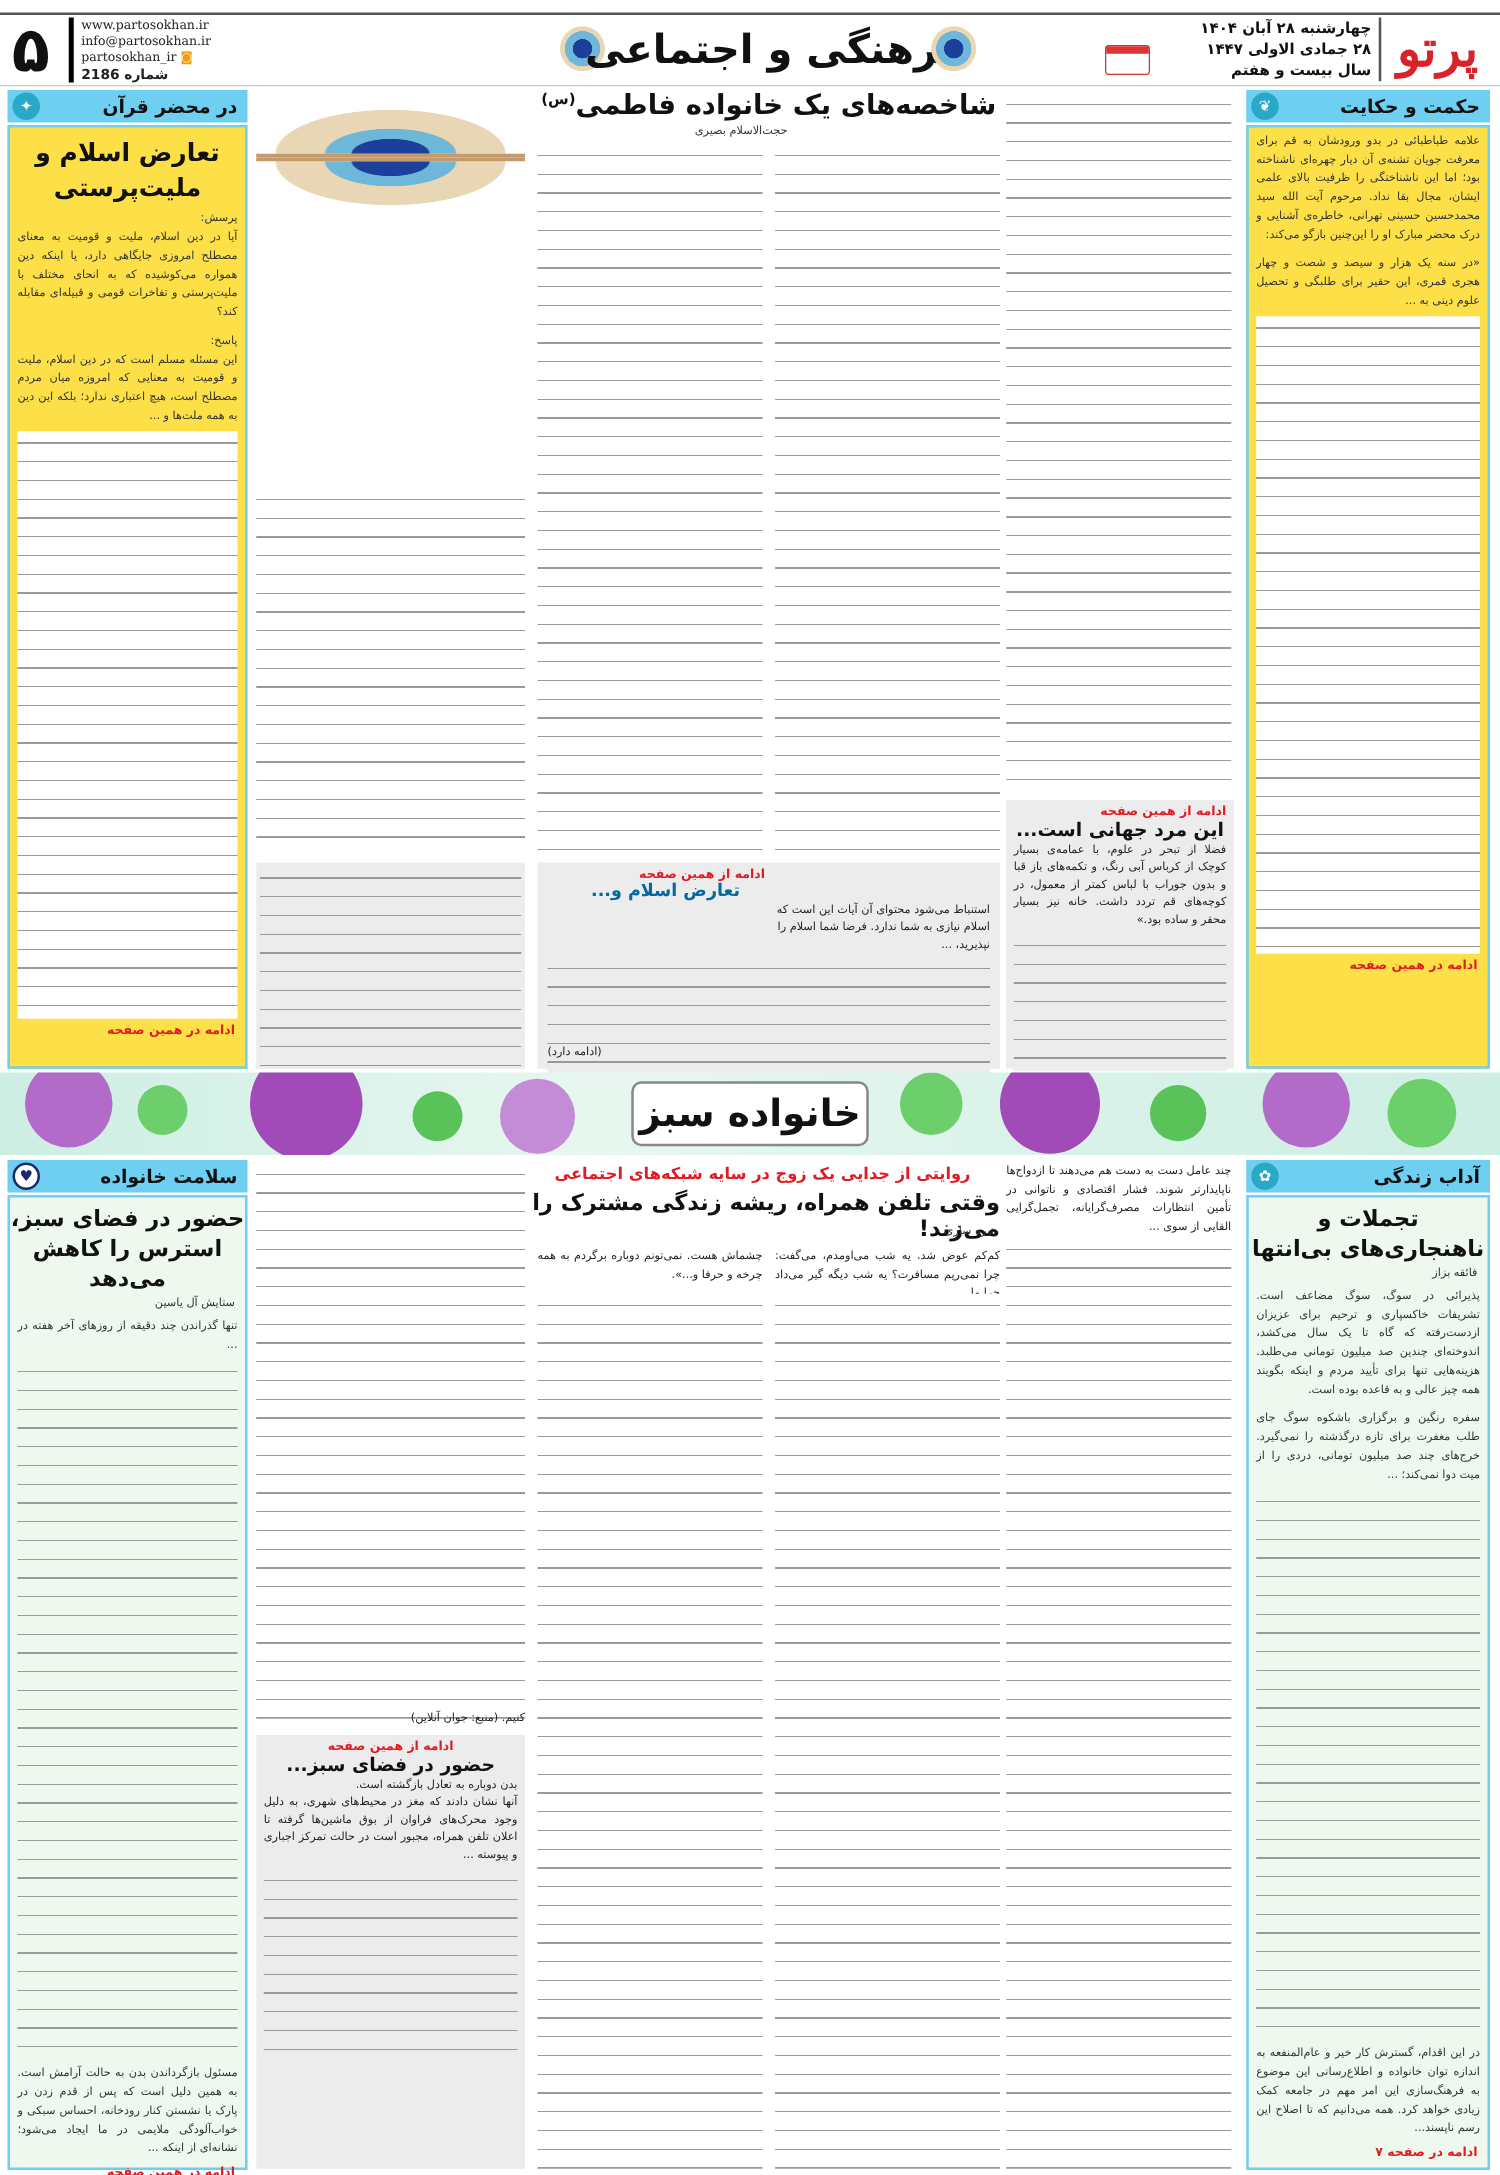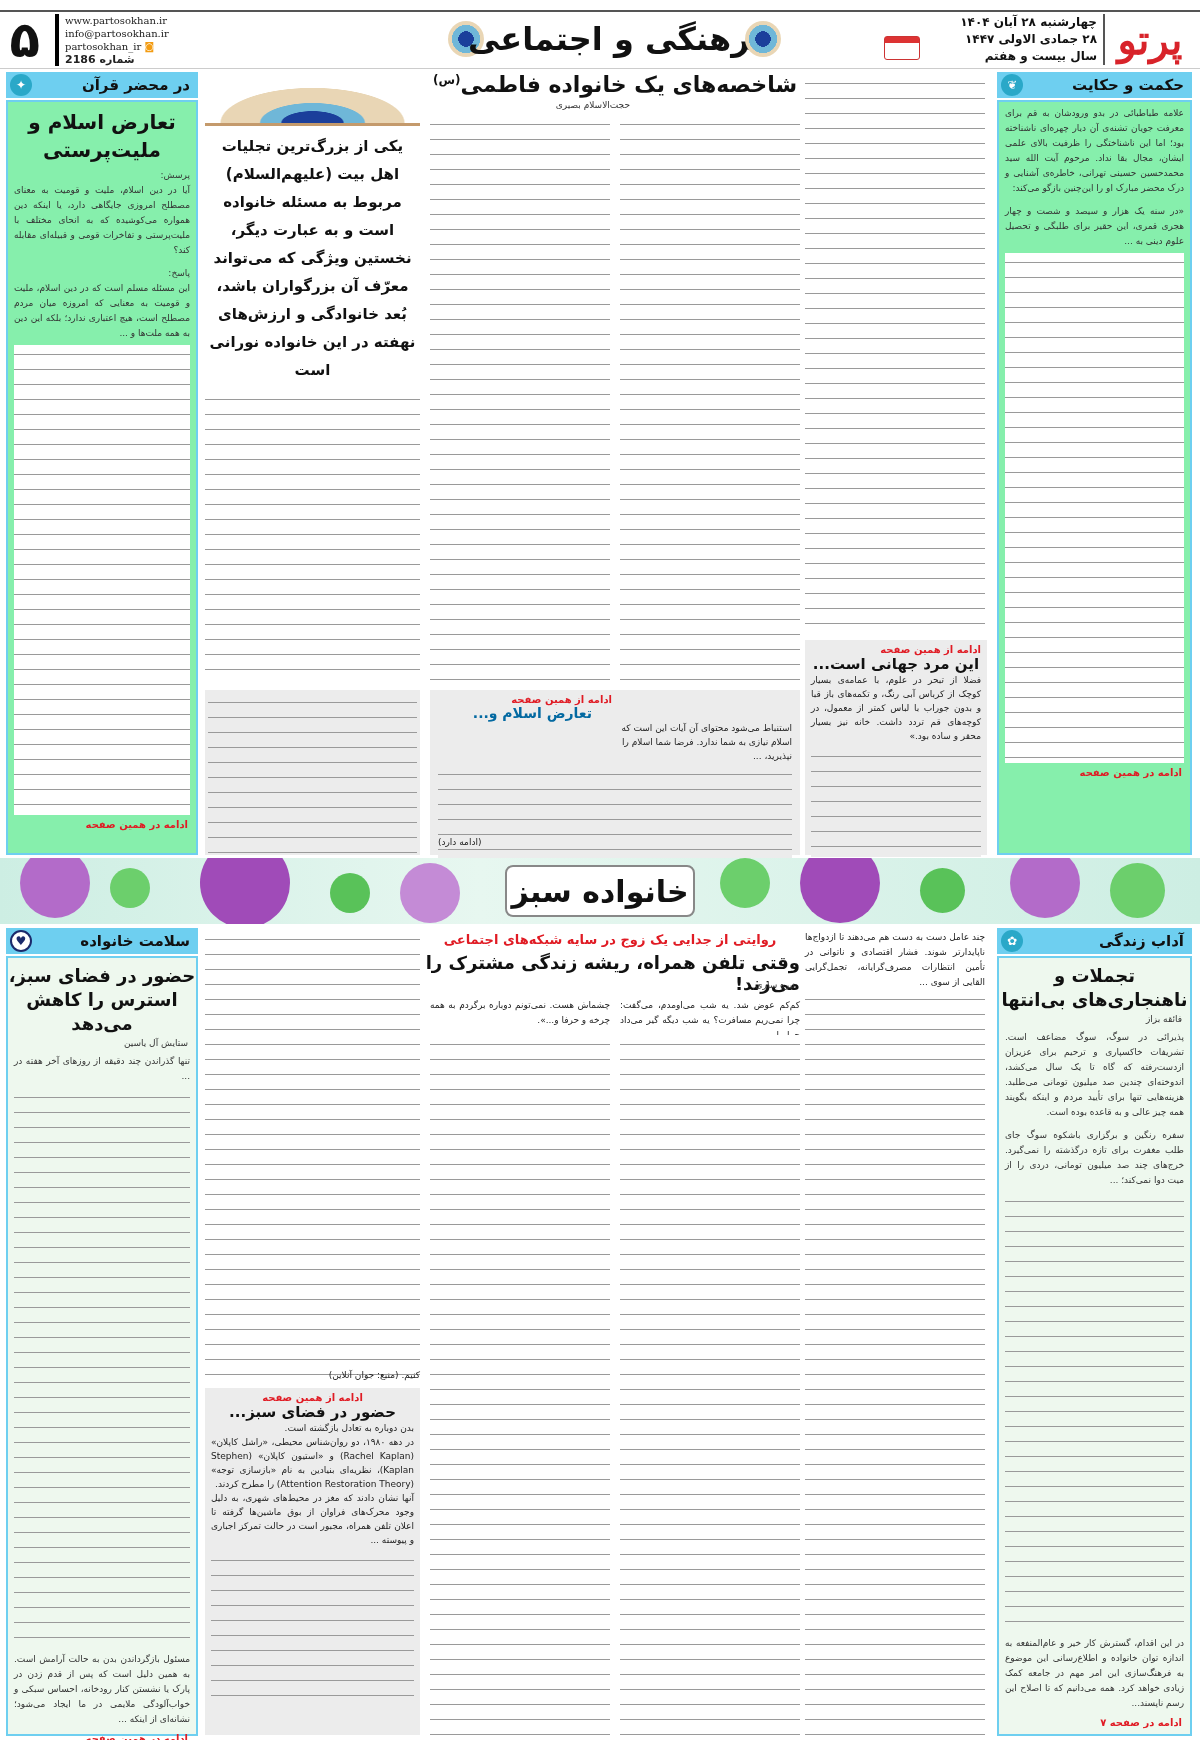--- a/index.html
+++ b/index.html
@@ -11,21 +11,21 @@
 .datebox{right:95px;top:14px;width:180px;border-right:2px solid #555;padding-right:6px;font-size:12px;font-weight:bold;line-height:17px;color:#111}
 .calendar{right:280px;top:36px;width:36px;height:24px;border:1px solid #c33;border-radius:3px;background:#fff}
 .calendar::before{content:"";position:absolute;top:0;left:0;right:0;height:6px;background:#d33}
 .section-title{left:430px;top:14px;width:380px;height:50px;text-align:center;font-size:32px;font-weight:bold;line-height:50px;color:#111}
 .rosette{width:36px;height:36px;border-radius:50%;background:radial-gradient(circle,#1b3f9b 0 30%,#6fb7d8 31% 55%,#e9d6b5 56% 100%);top:21px}
 .pagenum{left:10px;top:14px;width:30px;height:52px;font-size:50px;font-weight:bold;line-height:52px;color:#111;text-align:center}
 .contact{left:55px;top:14px;width:140px;border-left:4px solid #000000;padding-left:6px;direction:ltr;text-align:left;font-family:"DejaVu Serif",serif;font-size:10px;line-height:13px}
 .issue{direction:rtl;text-align:left;font-family:"DejaVu Sans",sans-serif;font-weight:bold;font-size:11px}
 .bluebar{background:#6ecff0;height:26px;font-size:15px;font-weight:bold;line-height:26px;padding-right:8px;color:#111}
 .bluebar .ic{position:absolute;left:4px;top:2px;width:22px;height:22px;border-radius:50%;background:#2aa8c8;color:#fff;font-size:12px;text-align:center;line-height:22px}
-.box{border:2px solid #6ecff0;background:#86efac}
+.box{border:2px solid #6ecff0;background:#fde047}
 .greenbox{border:2px solid #6ecff0;background:#eef8ee}
 .box-title{text-align:center;font-size:18px;font-weight:bold;line-height:24px;color:#111;margin-top:6px}
 .body-text{font-size:9px;line-height:15px;text-align:justify;color:#333;padding:4px 6px}
 .fill{background:repeating-linear-gradient(180deg,#fff 0 9px,#9a9a9a 9px 10px,#fff 10px 15px)}
 .fillgray{background:repeating-linear-gradient(180deg,#ececec 0 9px,#9a9a9a 9px 10px,#ececec 10px 15px)}
 .red{color:#e01b24;font-size:10px;font-weight:bold}
 .gray{background:#ececec}
 .main-head{left:430px;top:72px;width:370px;text-align:center;font-size:22px;font-weight:bold;color:#111}
 .byline{font-size:9px;color:#333}
 .quote-panel{left:205px;top:82px;width:215px;height:300px;text-align:center}
@@ -91,21 +91,20 @@
 <div class="abs gray" style="left:430px;top:690px;width:370px;height:165px;padding:4px 8px">
   <div class="red" style="text-align:right;padding-right:180px">ادامه از همین صفحه</div>
   <div style="font-size:14px;font-weight:bold;text-align:right;padding-right:200px;color:#0369a1">تعارض اسلام و...</div>
   <div style="font-size:9px;line-height:14px;width:175px">استنباط می‌شود محتوای آن آیات این است که اسلام نیازی به شما ندارد. فرضا شما اسلام را نپذیرید، ...</div>
   <div class="fillgray" style="height:100px;margin-top:2px"></div>
   <div style="position:absolute;left:8px;bottom:8px;font-size:9px">(ادامه دارد)</div>
 </div>
 
 <div class="abs quote-panel">
   <div class="ornament"></div>
-  <div class="quote-text">یکی از بزرگ‌ترین تجلیات اهل بیت (علیهم‌السلام) مربوط به مسئله خانواده است و به عبارت دیگر، نخستین ویژگی که می‌تواند معرّف آن بزرگواران باشد، بُعد خانوادگی و ارزش‌های نهفته در این خانواده نورانی است</div>
   <div class="ornament bottom"></div>
 </div>
 <div class="abs fill" style="left:205px;top:390px;width:215px;height:290px"></div>
 <div class="abs gray" style="left:205px;top:690px;width:215px;height:165px">
   <div class="fillgray" style="height:160px;margin:3px"></div>
 </div>
 
 <div class="abs bluebar" style="left:6px;top:72px;width:192px;">
   <span>در محضر قرآن</span>
   <span class="ic">✦</span>
@@ -163,21 +162,20 @@
   <div style="font-size:9px;line-height:15px;text-align:justify">چشماش هست. نمی‌تونم دوباره برگردم به همه چرخه و حرفا و...».</div>
 </div>
 <div class="abs fill" style="left:430px;top:1035px;width:180px;height:700px"></div>
 
 <div class="abs fill" style="left:205px;top:930px;width:215px;height:445px"></div>
 <div class="abs" style="left:210px;top:1370px;width:210px;font-size:9px">کنیم. (منبع: جوان آنلاین)</div>
 <div class="abs gray" style="left:205px;top:1388px;width:215px;height:347px;padding:4px 6px">
   <div class="red" style="text-align:center">ادامه از همین صفحه</div>
   <div style="font-size:15px;font-weight:bold;text-align:center;color:#111">حضور در فضای سبز...</div>
   <div style="font-size:9px;line-height:14px;text-align:justify">بدن دوباره به تعادل بازگشته است.</div>
-  <div style="font-size:9px;line-height:14px;text-align:justify">در دهه ۱۹۸۰، دو روان‌شناس محیطی، «راشل کاپلان» (Rachel Kaplan) و «استیون کاپلان» (Stephen Kaplan)، نظریه‌ای بنیادین به نام «بازسازی توجه» (Attention Restoration Theory) را مطرح کردند.</div>
   <div style="font-size:9px;line-height:14px;text-align:justify">آنها نشان دادند که مغز در محیط‌های شهری، به دلیل وجود محرک‌های فراوان از بوق ماشین‌ها گرفته تا اعلان تلفن همراه، مجبور است در حالت تمرکز اجباری و پیوسته ...</div>
   <div class="fillgray" style="height:150px;margin-top:4px"></div>
 </div>
 
 <div class="abs bluebar" style="left:6px;top:928px;width:192px;">
   <span>سلامت خانواده</span>
   <span class="ic" style="background:#fff;color:#1b2a6b;border:2px solid #1b2a6b;line-height:18px">♥</span>
 </div>
 <div class="abs greenbox" style="left:6px;top:956px;width:192px;height:780px;">
   <div class="box-title">حضور در فضای سبز، استرس را کاهش می‌دهد</div>

